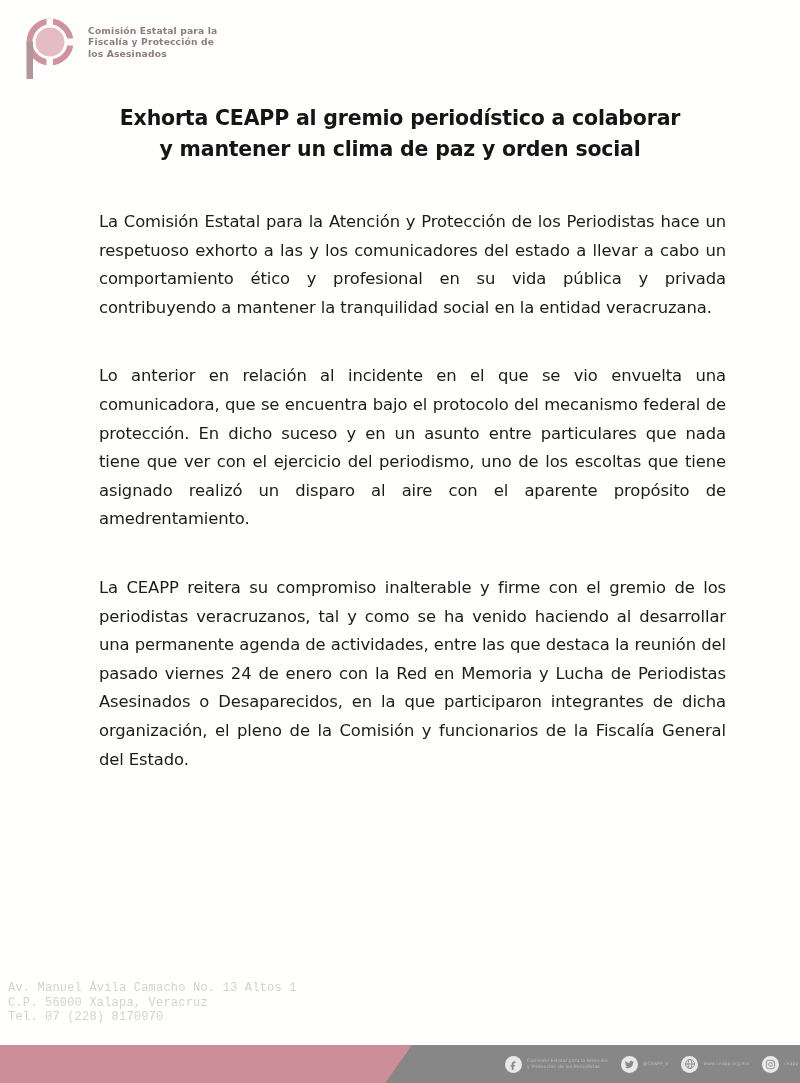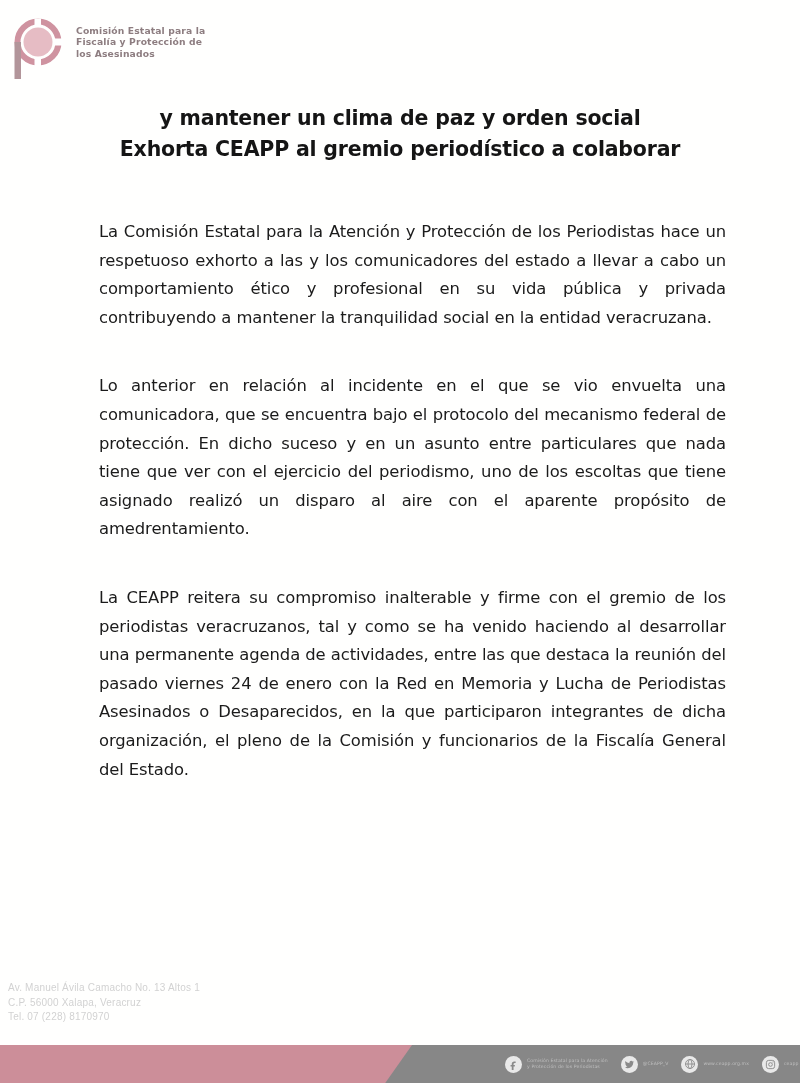--- a/index.html
+++ b/index.html
@@ -25,21 +25,21 @@
   
   .header {
     position: absolute;
     left: 0;
     top: 0;
     width: 800px;
     height: 92px;
   }
   .logo-block {
     position: absolute;
-    left: 10px;
+    left: 22px;
     top: 18px;
     display: flex;
     align-items: flex-start;
   }
   .logo-mark {
     width: 54px;
     height: 62px;
     position: relative;
     flex: 0 0 auto;
   }
@@ -82,31 +82,31 @@
     width: 627px;
   }
   .para {
     text-align: justify;
     text-justify: inter-word;
     font-family: "DejaVu Sans", sans-serif;
     font-size: 16.4px;
     line-height: 28.6px;
     color: #1b1b1b;
     letter-spacing: -0.1px;
-    margin: 12px 0 40px 0;
+    margin: 2px 0 40px 0;
   }
   .para:last-child { margin-bottom: 0; }
 
   
   .address {
     position: absolute;
     left: 8px;
     top: 981px;
-    font-family: Liberation Sans, sans-serif;
-    font-size: 10px;
+    font-family: Liberation Mono, monospace;
+    font-size: 12px;
     line-height: 14.6px;
     color: #d2d2d2;
     letter-spacing: 0.2px;
     white-space: nowrap;
   }
   .address div { display: block; }
 
   
   .bottom-bar {
     position: absolute;
@@ -182,22 +182,22 @@
       </div>
       <div class="logo-text">
         <div>Comisión Estatal para la</div>
         <div>Fiscalía y Protección de</div>
         <div>los Asesinados</div>
       </div>
     </div>
   </div>
 
   <div class="doc-title">
+    <span class="tline">Exhorta CEAPP al gremio periodístico a colaborar</span>
     <span class="tline">y mantener un clima de paz y orden social</span>
-    <span class="tline">Exhorta CEAPP al gremio periodístico a colaborar</span>
   </div>
 
   <div class="body-copy">
     <p class="para">La Comisión Estatal para la Atención y Protección de los Periodistas hace un respetuoso exhorto a las y los comunicadores del estado a llevar a cabo un comportamiento ético y profesional en su vida pública y privada contribuyendo a mantener la tranquilidad social en la entidad veracruzana.</p>
     <p class="para">Lo anterior en relación al incidente en el que se vio envuelta una comunicadora, que se encuentra bajo el protocolo del mecanismo federal de protección. En dicho suceso y en un asunto entre particulares que nada tiene que ver con el ejercicio del periodismo, uno de los escoltas que tiene asignado realizó un disparo al aire con el aparente propósito de amedrentamiento.</p>
     <p class="para">La CEAPP reitera su compromiso inalterable y firme con el gremio de los periodistas veracruzanos, tal y como se ha venido haciendo al desarrollar una permanente agenda de actividades, entre las que destaca la reunión del pasado viernes 24 de enero con la Red en Memoria y Lucha de Periodistas Asesinados o Desaparecidos, en la que participaron integrantes de dicha organización, el pleno de la Comisión y funcionarios de la Fiscalía General del Estado.</p>
   </div>
 
   <div class="address">
     <div>Av. Manuel Ávila Camacho No. 13 Altos 1</div>

